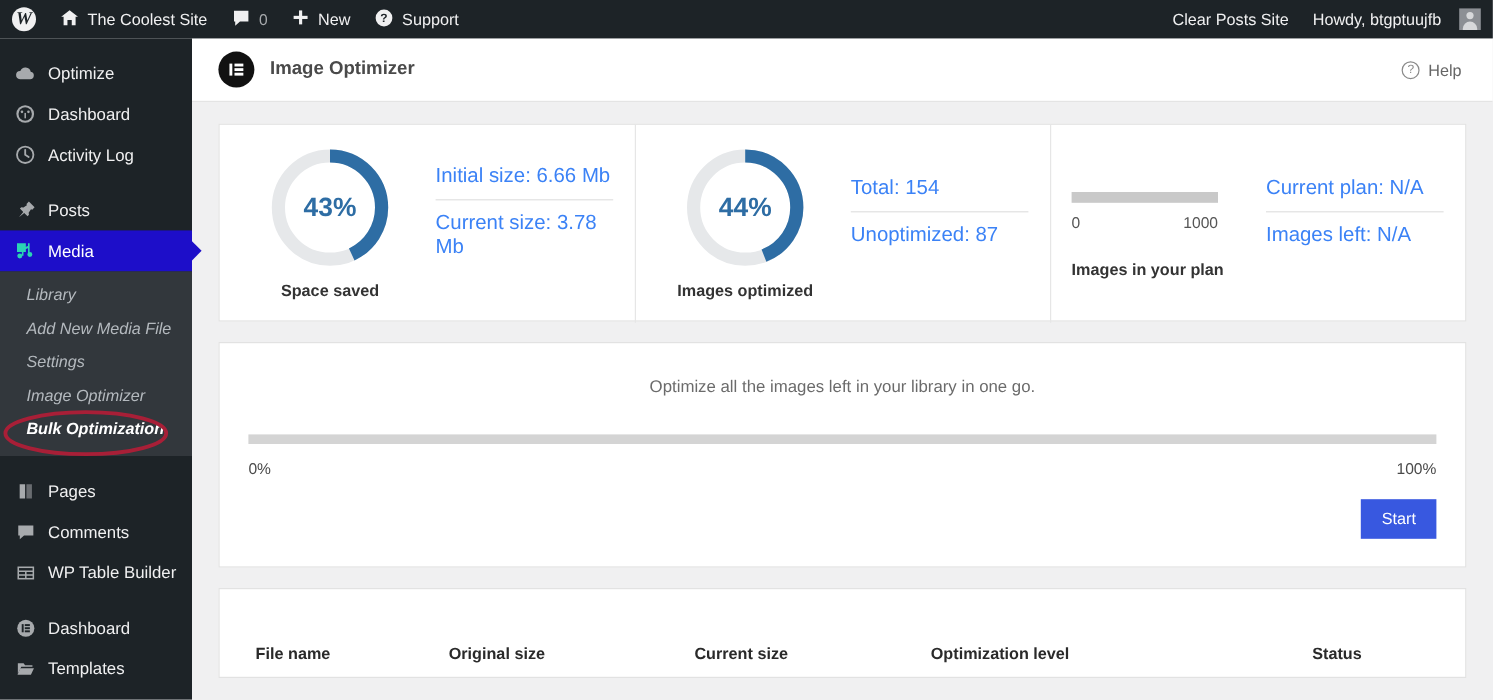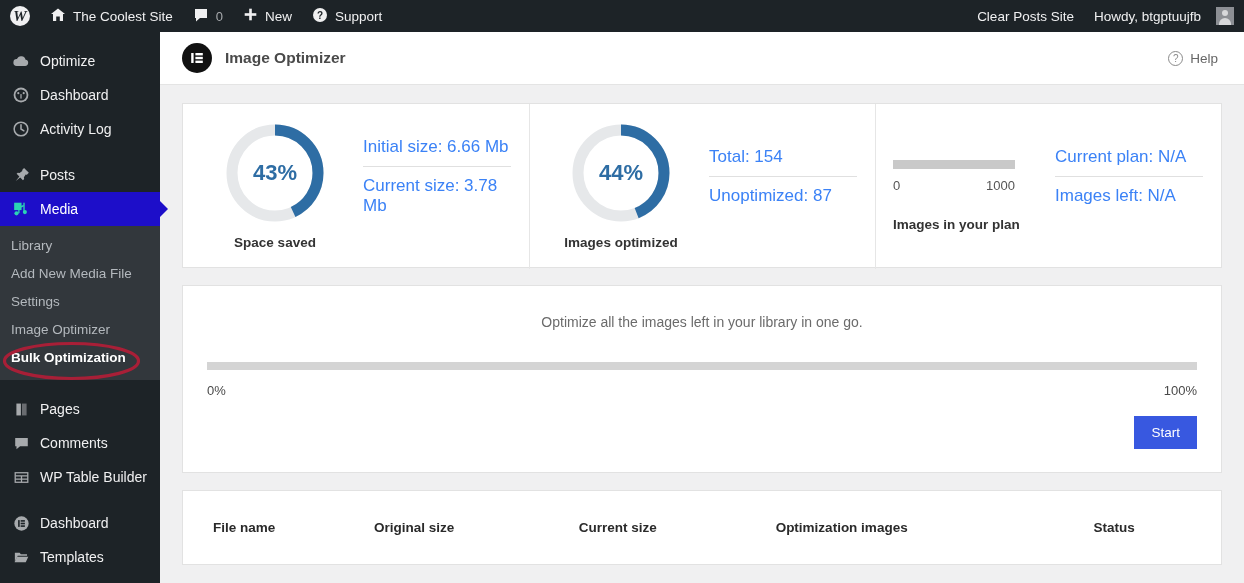--- a/index.html
+++ b/index.html
@@ -75,21 +75,21 @@
     content: ""; position: absolute; right: -8px; top: 50%;
     transform: translateY(-50%);
     border-style: solid; border-width: 8px 0 8px 8px;
     border-color: transparent transparent transparent #1d0ec9;
   }
   #submenu {
     background: #32373c; padding: 6px 0 8px 0;
   }
   .sub-item {
     display: block; height: 28px; line-height: 28px;
-    padding-left: 11px; color: #b4b9be; font-size: 13.5px;
+    padding-left: 22px; color: #b4b9be; font-size: 13.5px; font-style: italic;
   }
   .sub-item.active { color: #fff; font-weight: bold; }
 
   
   #bulk-oval {
     position: absolute; left: 2px; top: 341px;
     width: 139px; height: 40px;
     pointer-events: none; z-index: 60;
   }
 
@@ -193,21 +193,21 @@
   #start-row { display: flex; justify-content: flex-end; margin-top: 18px; }
   #start-button {
     background: #3858e0; color: #fff; border: none;
     font-family: "Liberation Sans", sans-serif;
     font-size: 13.5px; padding: 9px 17px; cursor: pointer;
   }
 
   
   #results-table {
     margin-top: 17px; background: #fff; border: 1px solid #e2e2e2;
-    height: 75px; display: flex; align-items: center;
+    height: 75px; display: flex; align-items: flex-end;
     padding: 12px 30px;
   }
   .th {
     font-size: 13.5px; font-weight: bold; color: #2a2a2a;
   }
   .th-filename { width: 165px; }
   .th-original { width: 210px; }
   .th-current  { width: 202px; }
   .th-level    { width: 326px; }
   .th-status   { width: 100px; }
@@ -472,18 +472,18 @@
       </div>
       <div id="start-row">
         <button id="start-button" style="background: rgb(56, 88, 224);">Start</button>
       </div>
     </div>
 
     <div id="results-table">
       <span class="th th-filename">File name</span>
       <span class="th th-original">Original size</span>
       <span class="th th-current">Current size</span>
-      <span class="th th-level">Optimization images</span>
+      <span class="th th-level">Optimization level</span>
       <span class="th th-status">Status</span>
     </div>
 
   </div>
 </div>
 
 </body></html>

